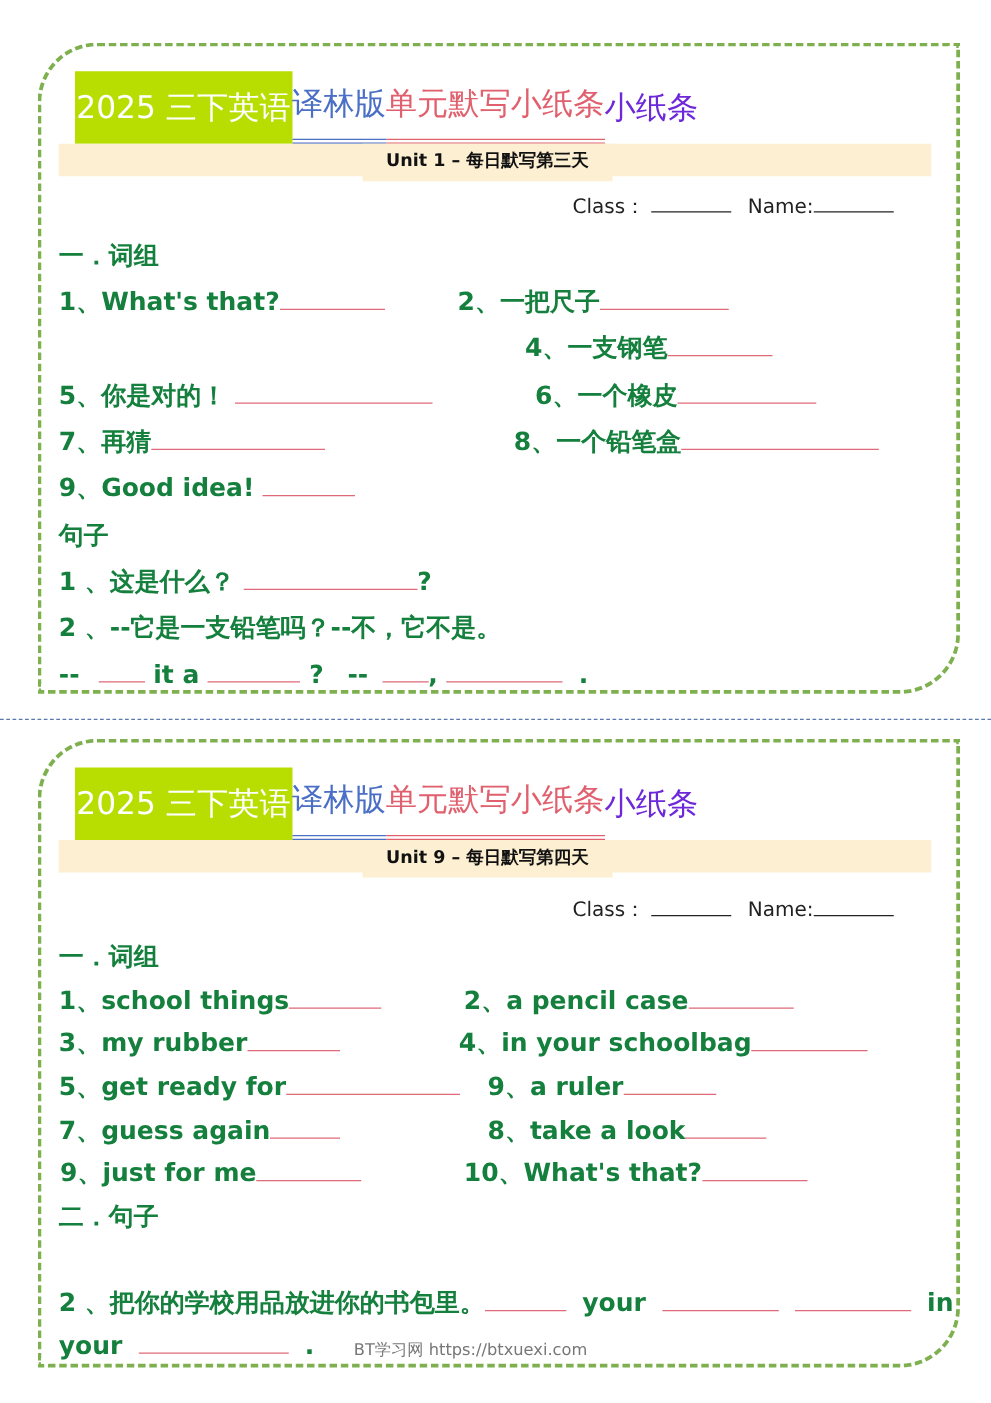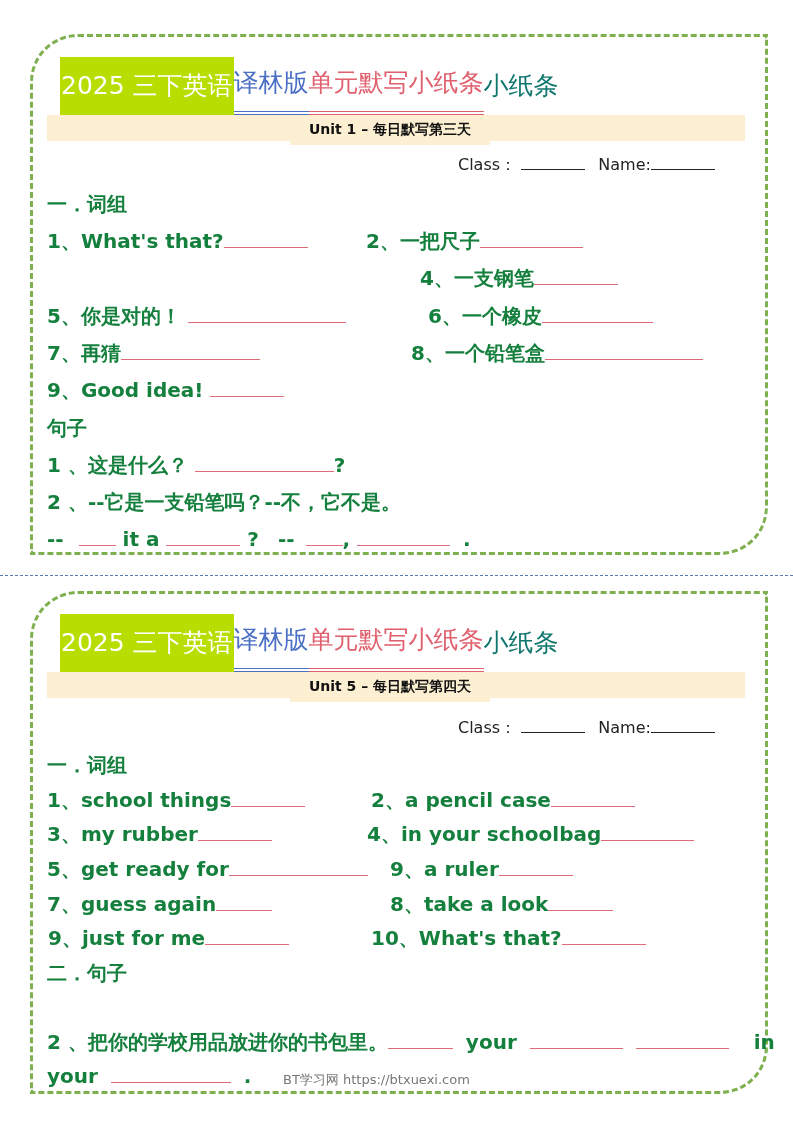--- a/index.html
+++ b/index.html
@@ -22,21 +22,21 @@
       border-top: 1.5px dashed #5a78b0;
     }
     .title {
       position: absolute; left: 27px; top: 20px; height: 58px;
       display: flex; align-items: stretch; white-space: nowrap;
       font-size: 25px; line-height: 58px;
     }
     .t-green { background: #b7de00; color: #ffffff; padding: 0 1px; }
     .t-blue { color: #4a6fc4; border-bottom: 4px double #4a6fc4; line-height: 52px; }
     .t-red { color: #e0606e; border-bottom: 4px double #e0606e; line-height: 52px; }
-    .t-black { color: #0f766e; }
+    .t-black { color: #6d28d9; }
     .subtitle-bar {
       position: absolute; left: 14px; top: 78px; width: 698px; height: 26px;
       background: #fcefd2;
     }
     .subtitle {
       position: absolute; left: 257px; top: 78px; width: 200px; height: 30px;
       background: #fcefd2;
       font-size: 14px; font-weight: bold; line-height: 28px; text-align: center; color: #111;
     }
     .class-name {
@@ -130,21 +130,21 @@
 <div class="cut-line"></div>
 
 <div class="card" id="card2">
   <div class="title">
     <span class="t-green">2025 三下英语</span>
     <span class="t-blue">译林版</span>
     <span class="t-red">单元默写小纸条</span>
     <span class="t-black">小纸条</span>
   </div>
   <div class="subtitle-bar"></div>
-  <div class="subtitle">Unit 5 –  每日默写第四天</div>
+  <div class="subtitle">Unit 9 –  每日默写第四天</div>
   <div class="class-name" style="top:122px;">
     <span>Class：</span>
     <span class="blank black" style="width:64px;"></span>
     <span style="margin-left:8px;">Name:</span><span class="blank black" style="width:64px;"></span>
   </div>
 
   <div class="row" style="left:14px; top:158px;">一．词组</div>
 
   <div class="row" style="left:14px; top:193px;">
     <span>1、school things</span><span class="blank" style="width:74px;"></span>
@@ -182,21 +182,21 @@
   </div>
 
   <div class="row" style="left:14px; top:366px;">二．句子</div>
 
 
   <div class="row" style="left:14px; top:435px;">
     <span>2 、把你的学校用品放进你的书包里。</span><span class="blank" style="width:65px;"></span>
     <span style="margin-left:6px;">your</span>
     <span class="blank" style="width:93px; margin-left:6px;"></span>
     <span class="blank" style="width:93px; margin-left:6px;"></span>
-    <span style="margin-left:18px;">in</span>
+    <span style="margin-left:6px;">in</span>
   </div>
 
   <div class="row" style="left:14px; top:470px;">
     <span>your</span>
     <span class="blank" style="width:120px; margin-left:6px;"></span>
     <span style="margin-left:6px;">.</span>
   </div>
 </div>
 
 <div class="footer">BT学习网 https://btxuexi.com</div>

